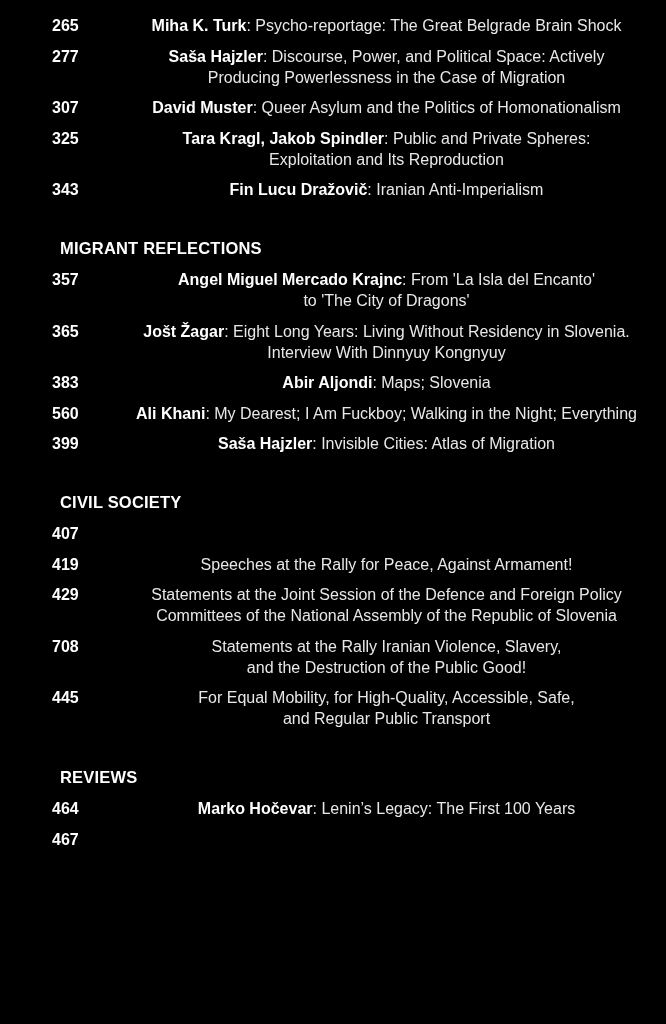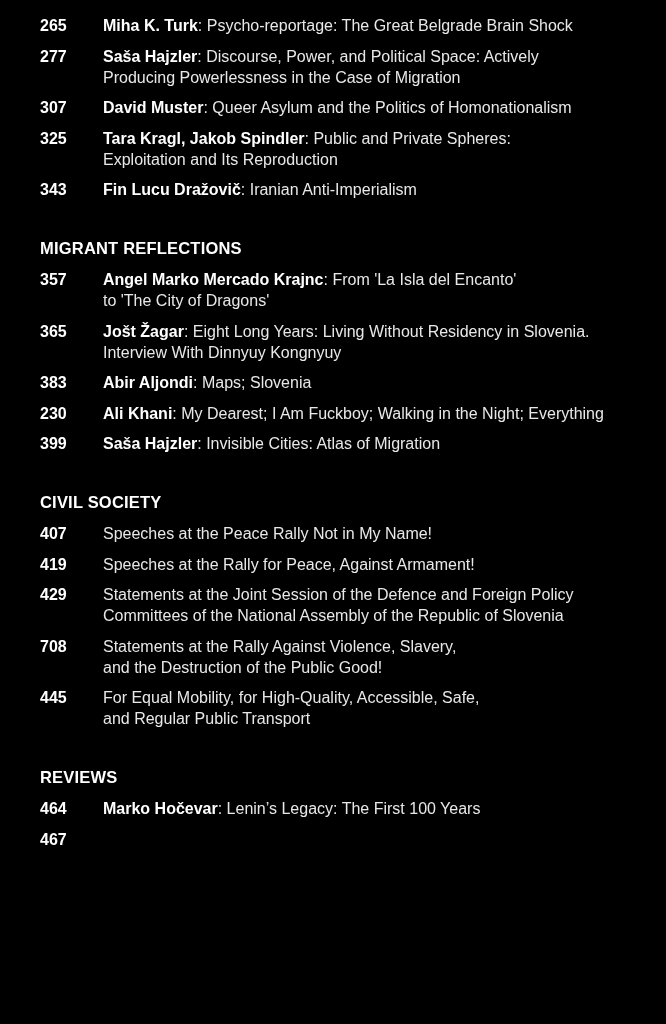--- a/index.html
+++ b/index.html
@@ -6,47 +6,47 @@
     margin: 0;
     padding: 0;
     background: #000000;
   }
   .page {
     position: relative;
     box-sizing: border-box;
     width: 666px;
     height: 1024px;
     background: #000000;
-    padding: 15px 8px 0 40px;
+    padding: 15px 8px 0 52px;
     font-family: "Liberation Sans", sans-serif;
     font-size: 16px;
     line-height: 21px;
     color: #e8e8e8;
     overflow: hidden;
   }
   .section { margin: 0; }
   .section-heading {
     font-weight: bold;
     color: #ffffff;
-    margin: 38px 0 10px 0;
+    margin: 38px 0 10px 8px;
     font-size: 16.5px;
     letter-spacing: 0.2px;
   }
   .entry {
     display: flex;
     align-items: flex-start;
     margin: 0 0 9.5px 0;
   }
   .entry-num {
     flex: 0 0 63px;
     width: 63px;
     font-weight: bold;
     color: #ffffff;
   }
-  .entry-content { flex: 1 1 auto; }
+  .entry-content { flex: 1 1 auto; text-align: center; }
   .entry-author {
     font-weight: bold;
     color: #ffffff;
   }
   .entry-title {
     white-space: pre-wrap;
     color: #e8e8e8;
   }
 </style>
 </head>
@@ -76,63 +76,62 @@
     <div class="entry">
       <div class="entry-num">343</div>
       <div class="entry-content"><span class="entry-author">Fin Lucu Dražovič</span><span class="entry-title">: Iranian Anti-Imperialism</span></div>
     </div>
   </div>
 
   <div class="section">
     <div class="section-heading">MIGRANT REFLECTIONS</div>
     <div class="entry">
       <div class="entry-num">357</div>
-      <div class="entry-content"><span class="entry-author">Angel Marko Mercado Krajnc</span><span class="entry-title">: From 'La Isla del Encanto'
+      <div class="entry-content"><span class="entry-author">Angel Miguel Mercado Krajnc</span><span class="entry-title">: From 'La Isla del Encanto'
 to 'The City of Dragons'</span></div>
     </div>
     <div class="entry">
       <div class="entry-num">365</div>
       <div class="entry-content"><span class="entry-author">Jošt Žagar</span><span class="entry-title">: Eight Long Years: Living Without Residency in Slovenia.
 Interview With Dinnyuy Kongnyuy</span></div>
     </div>
   </div>
 
   <div class="section">
     <div class="entry">
       <div class="entry-num">383</div>
       <div class="entry-content"><span class="entry-author">Abir Aljondi</span><span class="entry-title">: Maps; Slovenia</span></div>
     </div>
     <div class="entry">
-      <div class="entry-num">230</div>
+      <div class="entry-num">560</div>
       <div class="entry-content"><span class="entry-author">Ali Khani</span><span class="entry-title">: My Dearest; I Am Fuckboy; Walking in the Night; Everything</span></div>
     </div>
     <div class="entry">
       <div class="entry-num">399</div>
       <div class="entry-content"><span class="entry-author">Saša Hajzler</span><span class="entry-title">: Invisible Cities: Atlas of Migration</span></div>
     </div>
   </div>
 
   <div class="section">
     <div class="section-heading">CIVIL SOCIETY</div>
     <div class="entry">
       <div class="entry-num">407</div>
-      <div class="entry-content"><span class="entry-title">Speeches at the Peace Rally Not in My Name!</span></div>
     </div>
     <div class="entry">
       <div class="entry-num">419</div>
       <div class="entry-content"><span class="entry-title">Speeches at the Rally for Peace, Against Armament!</span></div>
     </div>
     <div class="entry">
       <div class="entry-num">429</div>
       <div class="entry-content"><span class="entry-title">Statements at the Joint Session of the Defence and Foreign Policy
 Committees of the National Assembly of the Republic of Slovenia</span></div>
     </div>
     <div class="entry">
       <div class="entry-num">708</div>
-      <div class="entry-content"><span class="entry-title">Statements at the Rally Against Violence, Slavery,
+      <div class="entry-content"><span class="entry-title">Statements at the Rally Iranian Violence, Slavery,
 and the Destruction of the Public Good!</span></div>
     </div>
     <div class="entry">
       <div class="entry-num">445</div>
       <div class="entry-content"><span class="entry-title">For Equal Mobility, for High-Quality, Accessible, Safe,
 and Regular Public Transport</span></div>
     </div>
   </div>
 
   <div class="section">

